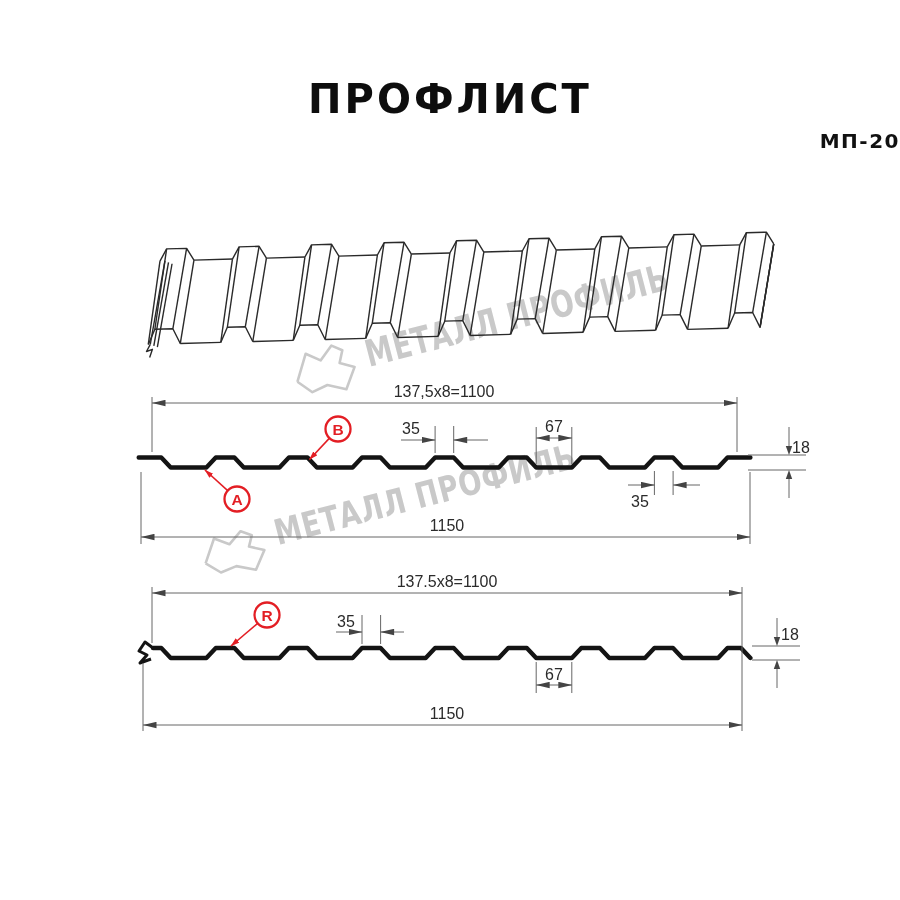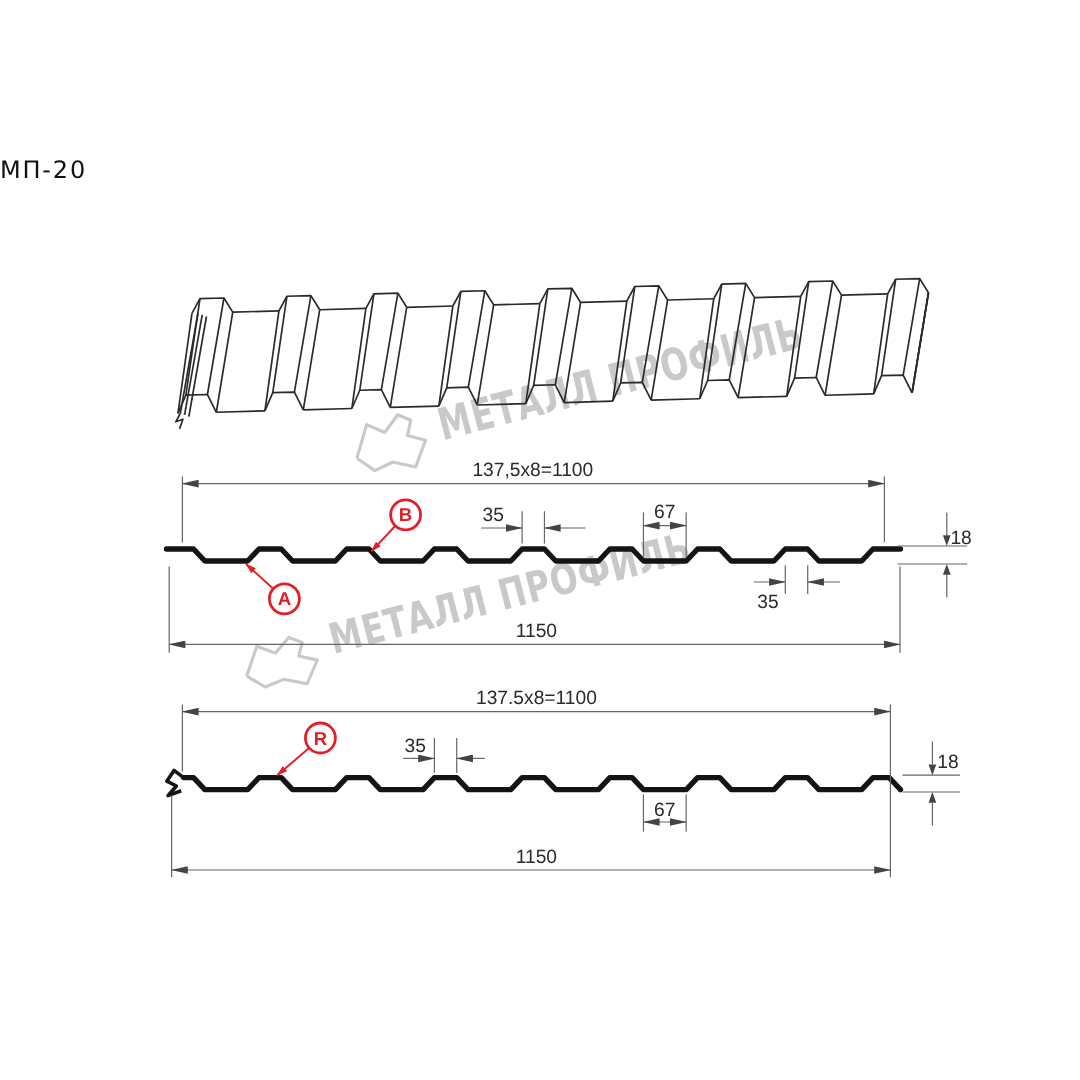--- a/index.html
+++ b/index.html
@@ -1,37 +1,38 @@
 <!DOCTYPE html>
 <html><head>
 <meta charset="utf-8">
 <style>
   html,body{margin:0;padding:0;background:#fff;}
   .page{position:relative;width:900px;height:900px;background:#ffffff;overflow:hidden;
         font-family:"Liberation Sans",sans-serif;}
   .title{position:absolute;left:0;top:76px;width:900px;text-align:center;
          font-family:"DejaVu Sans",sans-serif;font-weight:800;font-size:40px;
          letter-spacing:3px;color:#0d0d0d;}
-  .subtitle{position:absolute;left:0;top:129px;width:900px;text-align:left;
-            font-family:"DejaVu Sans",sans-serif;font-weight:400;font-size:20px;
+  .subtitle{position:absolute;left:0;top:129px;width:900px;text-align:right;
+            font-family:"DejaVu Sans",sans-serif;font-weight:700;font-size:20px;
             letter-spacing:1.5px;color:#111;}
   .footer{position:absolute;left:0;top:796px;width:900px;text-align:center;
           font-family:"DejaVu Sans",sans-serif;font-weight:600;font-size:21px;
           letter-spacing:0.5px;color:#222;}
   svg{position:absolute;left:0;top:0;}
   .dim{font-family:"Liberation Sans",sans-serif;font-size:16px;fill:#2b2b2b;}
   .mark-letter{font-family:"Liberation Sans",sans-serif;font-size:15.5px;font-weight:bold;}
   .thin{stroke:#666;stroke-width:1;fill:none;}
   .wm{font-family:"DejaVu Sans",sans-serif;font-weight:bold;}
 </style>
 </head>
 <body>
 
 <div class="page">
 
+  <div class="title">ПРОФЛИСТ</div>
   <div class="subtitle">МП-20</div>
 
   <svg width="900" height="900" viewBox="0 0 900 900">
     <defs>
       <marker id="aL" markerUnits="userSpaceOnUse" markerWidth="15" markerHeight="8" refX="0.5" refY="3.2" orient="0">
         <path d="M14,0 L0,3.2 L14,6.4 Z" fill="#444"></path>
       </marker>
       <marker id="aR" markerUnits="userSpaceOnUse" markerWidth="15" markerHeight="8" refX="13.5" refY="3.2" orient="0">
         <path d="M0,0 L14,3.2 L0,6.4 Z" fill="#444"></path>
       </marker>

